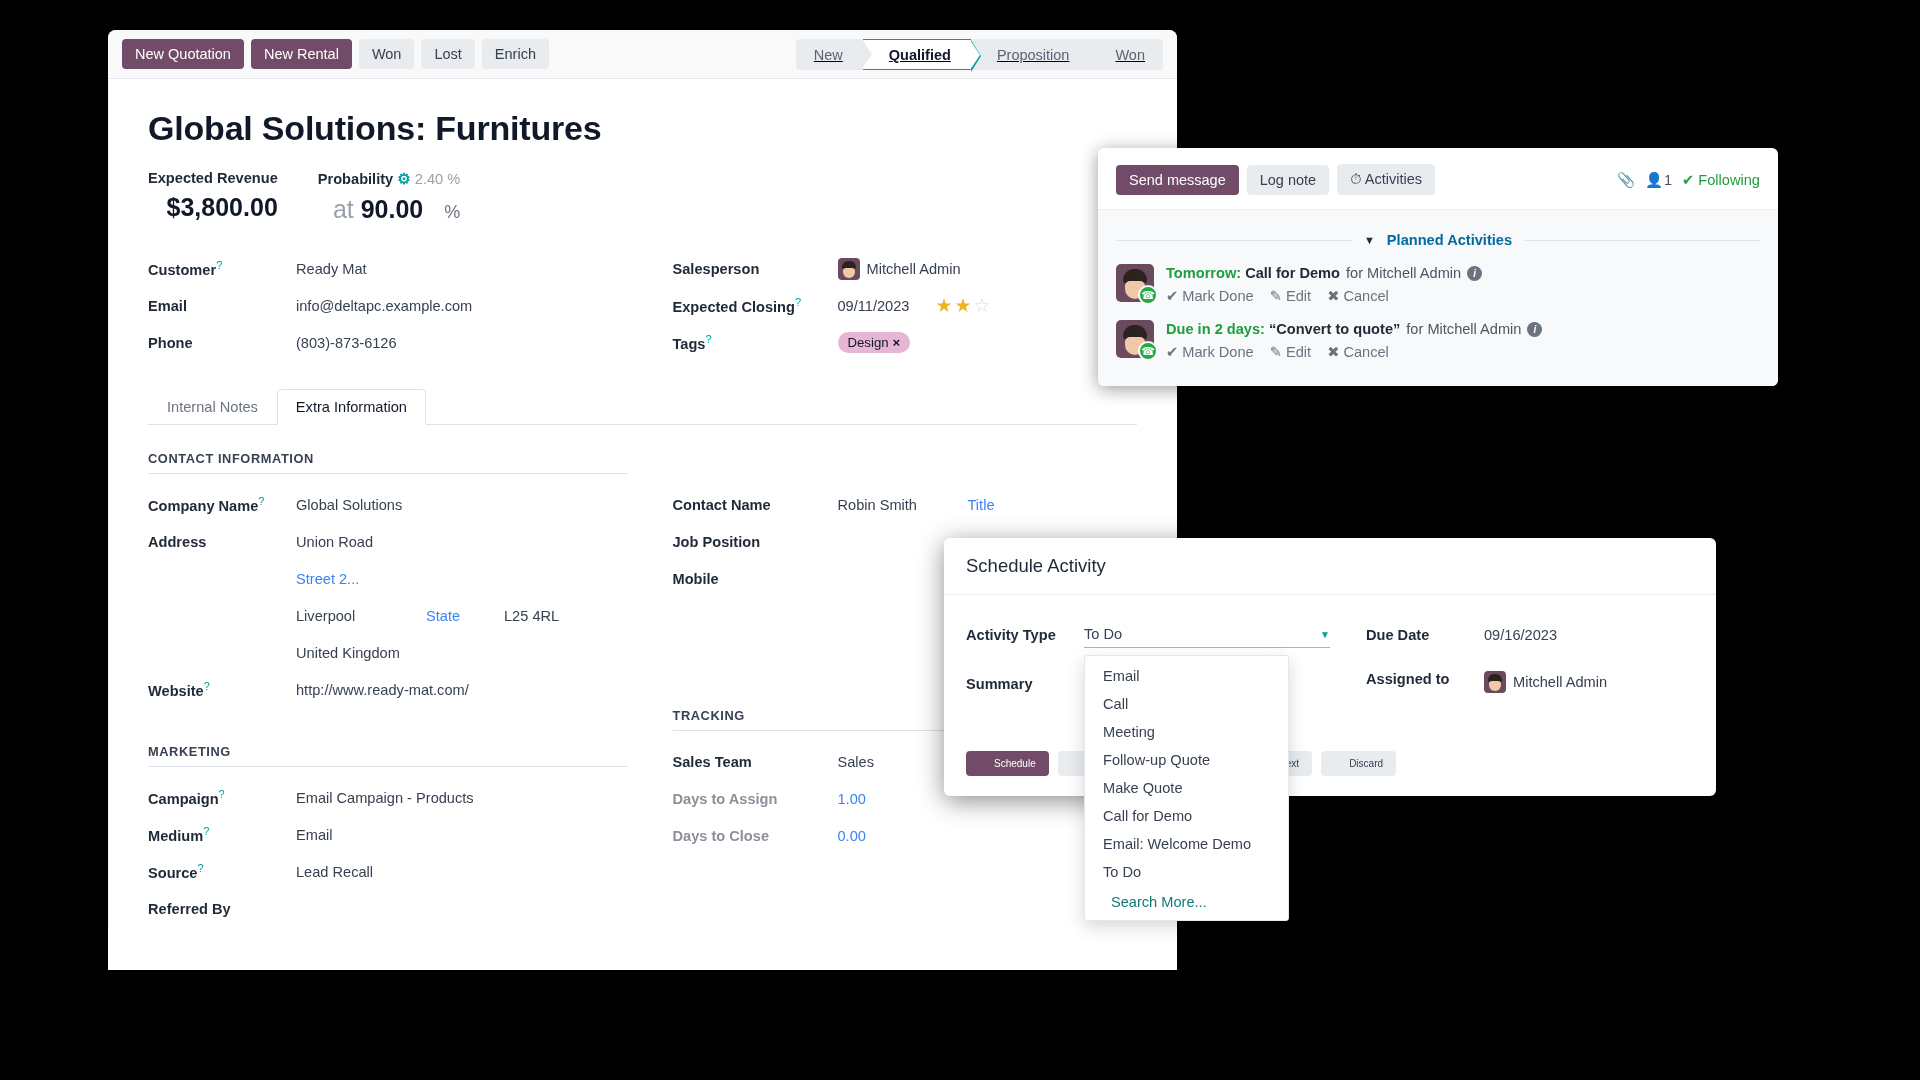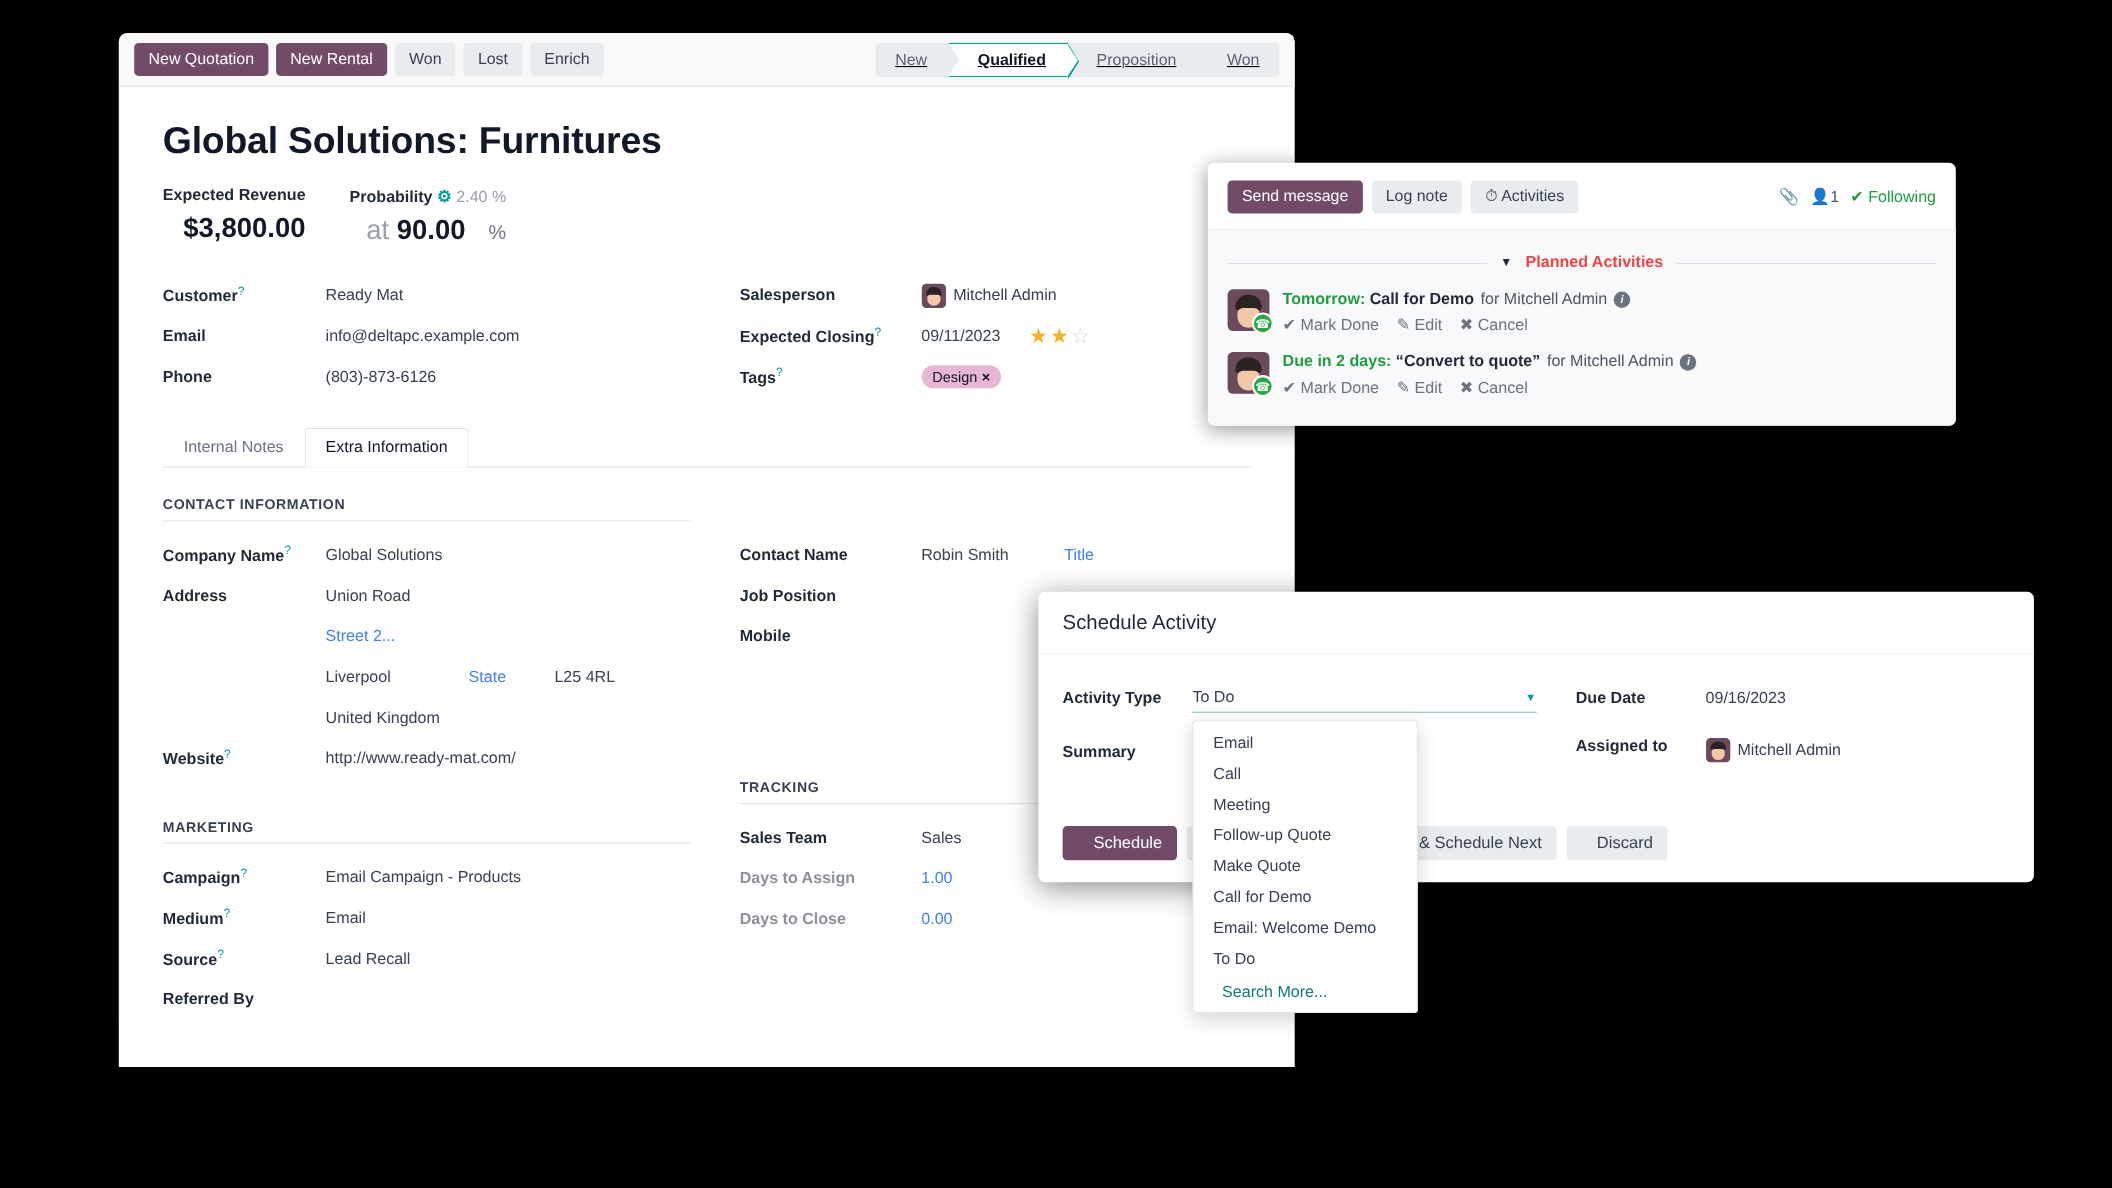--- a/index.html
+++ b/index.html
@@ -136,21 +136,21 @@
     overflow: hidden;
   }
   .chatter-top { display: flex; align-items: center; padding: 16px 18px 14px 18px; }
   .chatter-top .btn { margin-right: 8px; font-size: 14.5px; }
   .chatter-right { margin-left: auto; display: flex; align-items: center; gap: 10px;
     font-size: 14.6px; color: #4b5563; }
   .following { color: #1e9e3e; }
   .chatter-body { background: #f8f9fa; border-top: 1px solid #eceef1; padding: 14px 0 16px 0; }
   .pa-head { display: flex; align-items: center; gap: 12px; padding: 8px 18px 10px 18px; }
   .pa-line { flex: 1; height: 1px; background: #dfe2e6; }
-  .pa-title { font-size: 14.6px; font-weight: bold; color: #ef4444; white-space: nowrap; }
+  .pa-title { font-size: 14.6px; font-weight: bold; color: #0369a1; white-space: nowrap; }
   .caret { color: #1f2937; font-size: 11px; }
   .act { display: flex; padding: 6px 18px 10px 18px; }
   .act-av { position: relative; width: 38px; height: 38px; flex: 0 0 38px; margin-right: 12px; }
   .act-av .avatar { width: 38px; height: 38px; border-radius: 5px; }
   .act-av .avatar::before { left:7px; top:5px; width:24px; height:14px; border-radius:12px 12px 3px 3px; }
   .act-av .avatar::after { left:9px; top:17px; width:20px; height:18px; border-radius:5px 5px 10px 10px; }
   .phone-badge {
     position: absolute; right: -4px; bottom: -3px; width: 20px; height: 20px;
     border-radius: 50%; background: #28a745; color: #fff; font-size: 11px;
     display: flex; align-items: center; justify-content: center; border: 2px solid #f8f9fa;
@@ -161,21 +161,21 @@
   .act-name { color: #1f2937; font-weight: bold; margin-left: 4px; }
   .act-for { margin-left: 6px; }
   .info-i { display: inline-flex; align-items:center; justify-content:center;
     width: 15px; height: 15px; border-radius: 50%; background:#6b7280; color:#fff;
     font-size: 10px; font-weight: bold; font-style: italic; margin-left: 6px; vertical-align: 1px; }
   .act-row2 { margin-top: 6px; font-size: 14.6px; color: #6b7280; display: flex; gap: 16px; }
   .act-act { cursor: pointer; }
 
   
   .modal {
-    position: absolute; left: 944px; top: 538px; width: 905px;
+    position: absolute; left: 944px; top: 538px; width: 772px;
     background: #fff; border-radius: 6px; box-shadow: 0 5px 26px rgba(0,0,0,.45);
     overflow: visible;
   }
   .modal-head { padding: 17px 22px; border-bottom: 1px solid #eceef1; }
   .modal-title { font-size: 18.5px; color: #1f2937; }
   .modal-body { padding: 28px 22px 20px 22px; display: flex; position: relative; }
   .m-col { width: 50%; }
   .m-col.right { padding-left: 36px; }
   .m-row { display: flex; align-items: flex-start; margin-bottom: 24px; }
   .m-label { width: 118px; flex: 0 0 118px; font-size: 14.6px; font-weight: bold; color: #1f2937; padding-top: 4px; }
@@ -188,21 +188,21 @@
   .dropdown {
     position: absolute; left: 0; top: 32px; width: 205px;
     background: #fff; border: 1px solid #e5e7eb; border-radius: 3px;
     box-shadow: 0 6px 18px rgba(0,0,0,.16); padding: 6px 0; z-index: 20;
   }
   .dd-item { padding: 6px 18px; font-size: 14.6px; color: #374151; cursor: pointer; }
   .dd-more { padding: 8px 6px 4px 26px; font-size: 14.6px; color: #0f7a76; cursor: pointer; }
   .note-ph { font-size: 14.6px; color: #b5bac2; padding-top: 4px; }
   .m-val { font-size: 14.6px; color: #374151; padding-top: 4px; }
   .modal-foot { padding: 14px 22px 20px 22px; display: flex; gap: 9px; }
-  .modal-foot .btn { font-size: 15px; padding-left: 28px; }
+  .modal-foot .btn { font-size: 10px; padding-left: 28px; }
 </style>
 </head>
 <body>
 
 <div id="root">
 
   <div class="form-window">
 
     <div class="cp-bar">
       <button class="btn primary">New Quotation</button>

